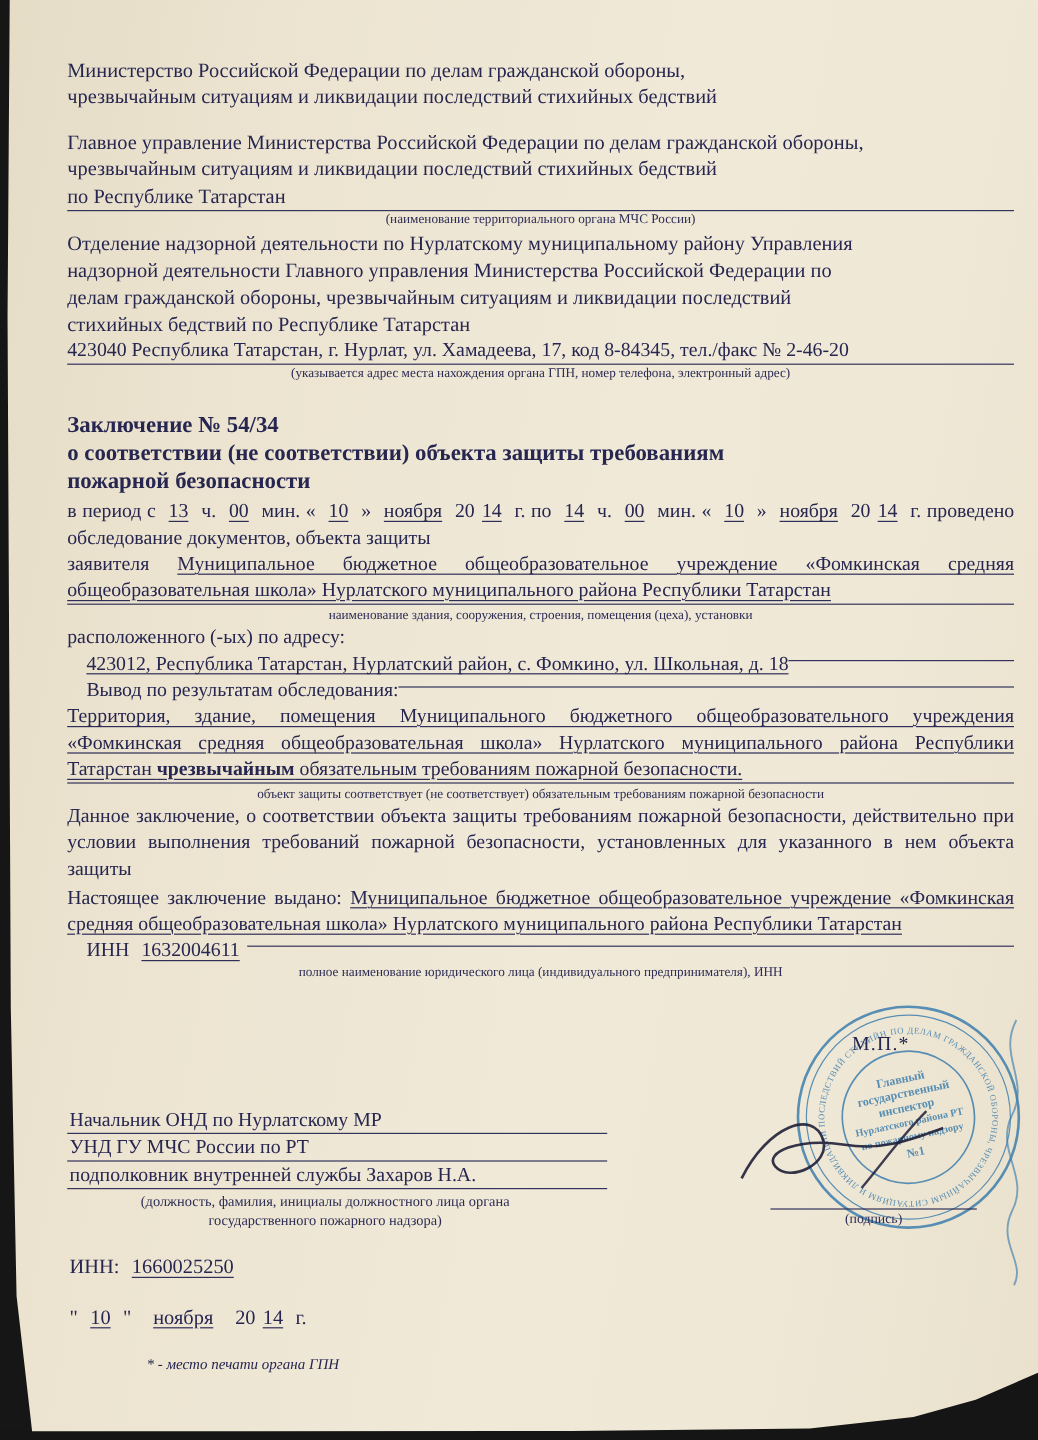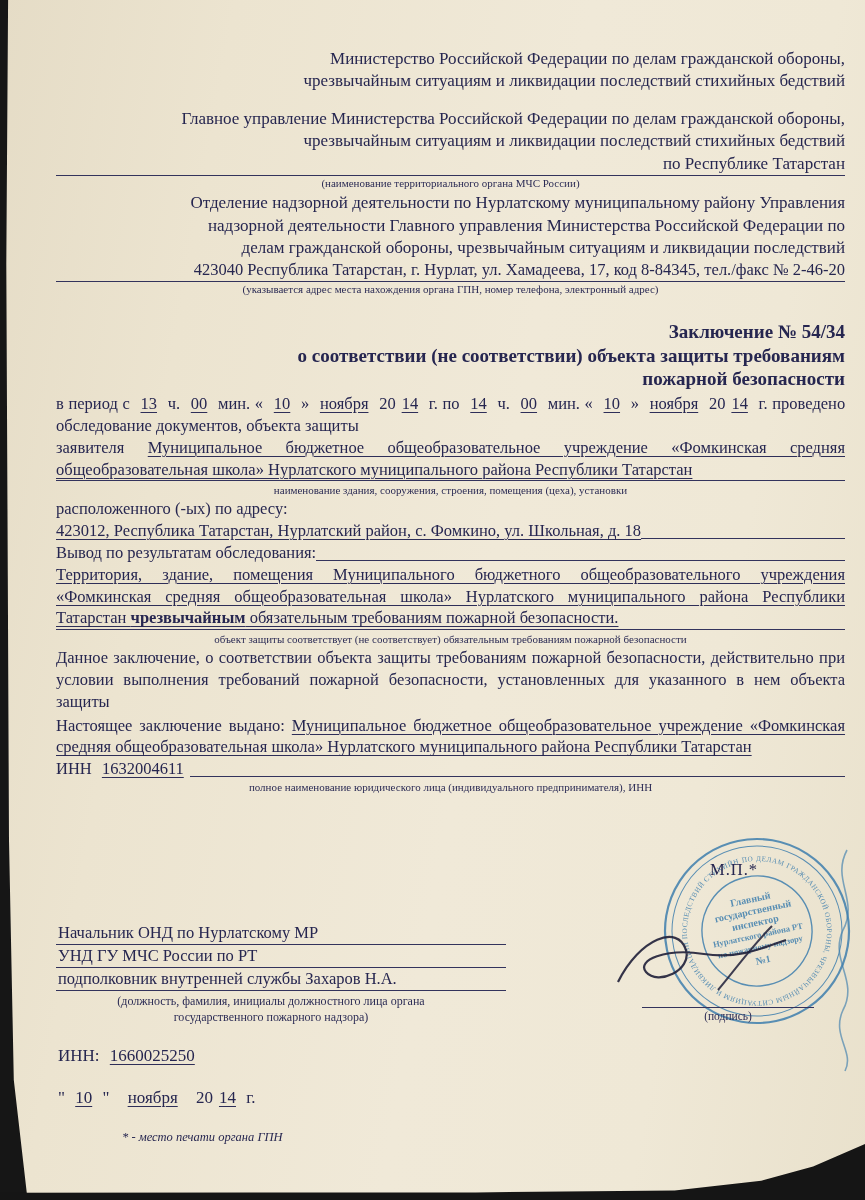--- a/index.html
+++ b/index.html
@@ -13,39 +13,39 @@
   }
 
   
   .scan-edge-left{ position:absolute; left:0; top:0; bottom:0; width:30px; background:#161616; z-index:9;
     clip-path: polygon(0 0, 27% 0, 21% 22%, 26% 48%, 30% 70%, 46% 90%, 92% 100%, 0 100%); }
   .scan-edge-bottom{ position:absolute; left:0; bottom:0; width:100%; height:80px; background:#151515; z-index:9;
     clip-path: polygon(0 91%, 55% 90.5%, 78% 88%, 88% 76%, 94% 58%, 100% 30%, 100% 100%, 0 100%); }
 
   .content { position:absolute; left:56px; right:20px; top:48px; z-index:2; }
 
-  .center { text-align:right; }
+  .center { text-align:left; }
   .hdr { font-size:17px; line-height:1.32; }
   .dept { margin-top:15px; border-bottom:1.6px solid #33335c; padding-bottom:0; }
   .caption { font-size:11px; line-height:1.3; text-align:center; color:#2c2c55; }
   .caption-rule { border-top:1.6px solid #33335c; padding-top:2px; }
   .division { margin-top:2px; }
   .addr-top { font-size:16.5px; border-bottom:1.6px solid #33335c; padding-bottom:1px; }
 
   .title { margin-top:24px; font-size:19px; font-weight:bold; line-height:1.24; }
 
   .body-text { font-size:16.5px; line-height:1.33; }
   .just { text-align:justify; text-justify:inter-word; }
   .mt { margin-top:2px; }
   .u { text-decoration:underline; text-underline-offset:3px; text-decoration-thickness:1.2px; text-decoration-color:#2e2e58; }
   .pad { padding:0 6px; }
   .pad2 { padding:0 14px; }
   .b { font-weight:bold; }
 
-  .row { display:flex; align-items:flex-end; }
+  .row { display:flex; align-items:center;margin-left:16px; }
   .fill { flex:1; border-bottom:1.6px solid #33335c; transform:translateY(-3px); min-width:20px; }
 
   
   .official { position:absolute; left:56px; top:922px; z-index:2; font-size:16.5px; }
   .off-row { width:450px; border-bottom:1.6px solid #33335c; padding:1px 4px 1px 2px; height:23px; white-space:nowrap; }
   .off-caption { width:430px; margin-top:3px; font-size:12px; line-height:1.3; text-align:center; color:#2c2c55; }
 
   .mp { position:absolute; left:710px; top:860px; z-index:4; font-size:16.5px; letter-spacing:1px; }
 
   .stamp { position:absolute; left:660px; top:834px; width:194px; height:194px; z-index:3; opacity:0.85; }
@@ -74,20 +74,21 @@
       <div>Главное управление Министерства Российской Федерации по делам гражданской обороны,</div>
       <div>чрезвычайным ситуациям и ликвидации последствий стихийных бедствий</div>
       <div>по Республике Татарстан</div>
     </div>
     <div class="caption">(наименование территориального органа МЧС России)</div>
 
     <div class="center hdr division">
       <div>Отделение надзорной деятельности по Нурлатскому муниципальному району Управления</div>
       <div>надзорной деятельности Главного управления Министерства Российской Федерации по</div>
       <div>делам гражданской обороны, чрезвычайным ситуациям и ликвидации последствий</div>
+      <div>стихийных бедствий по Республике Татарстан</div>
     </div>
     <div class="center addr-top">423040 Республика Татарстан, г. Нурлат, ул. Хамадеева, 17, код 8-84345, тел./факс № 2-46-20</div>
     <div class="caption">(указывается адрес места нахождения органа ГПН, номер телефона, электронный адрес)</div>
 
     <div class="center title">
       <div>Заключение № 54/34</div>
       <div>о соответствии (не соответствии) объекта защиты требованиям</div>
       <div>пожарной безопасности</div>
     </div>
 

